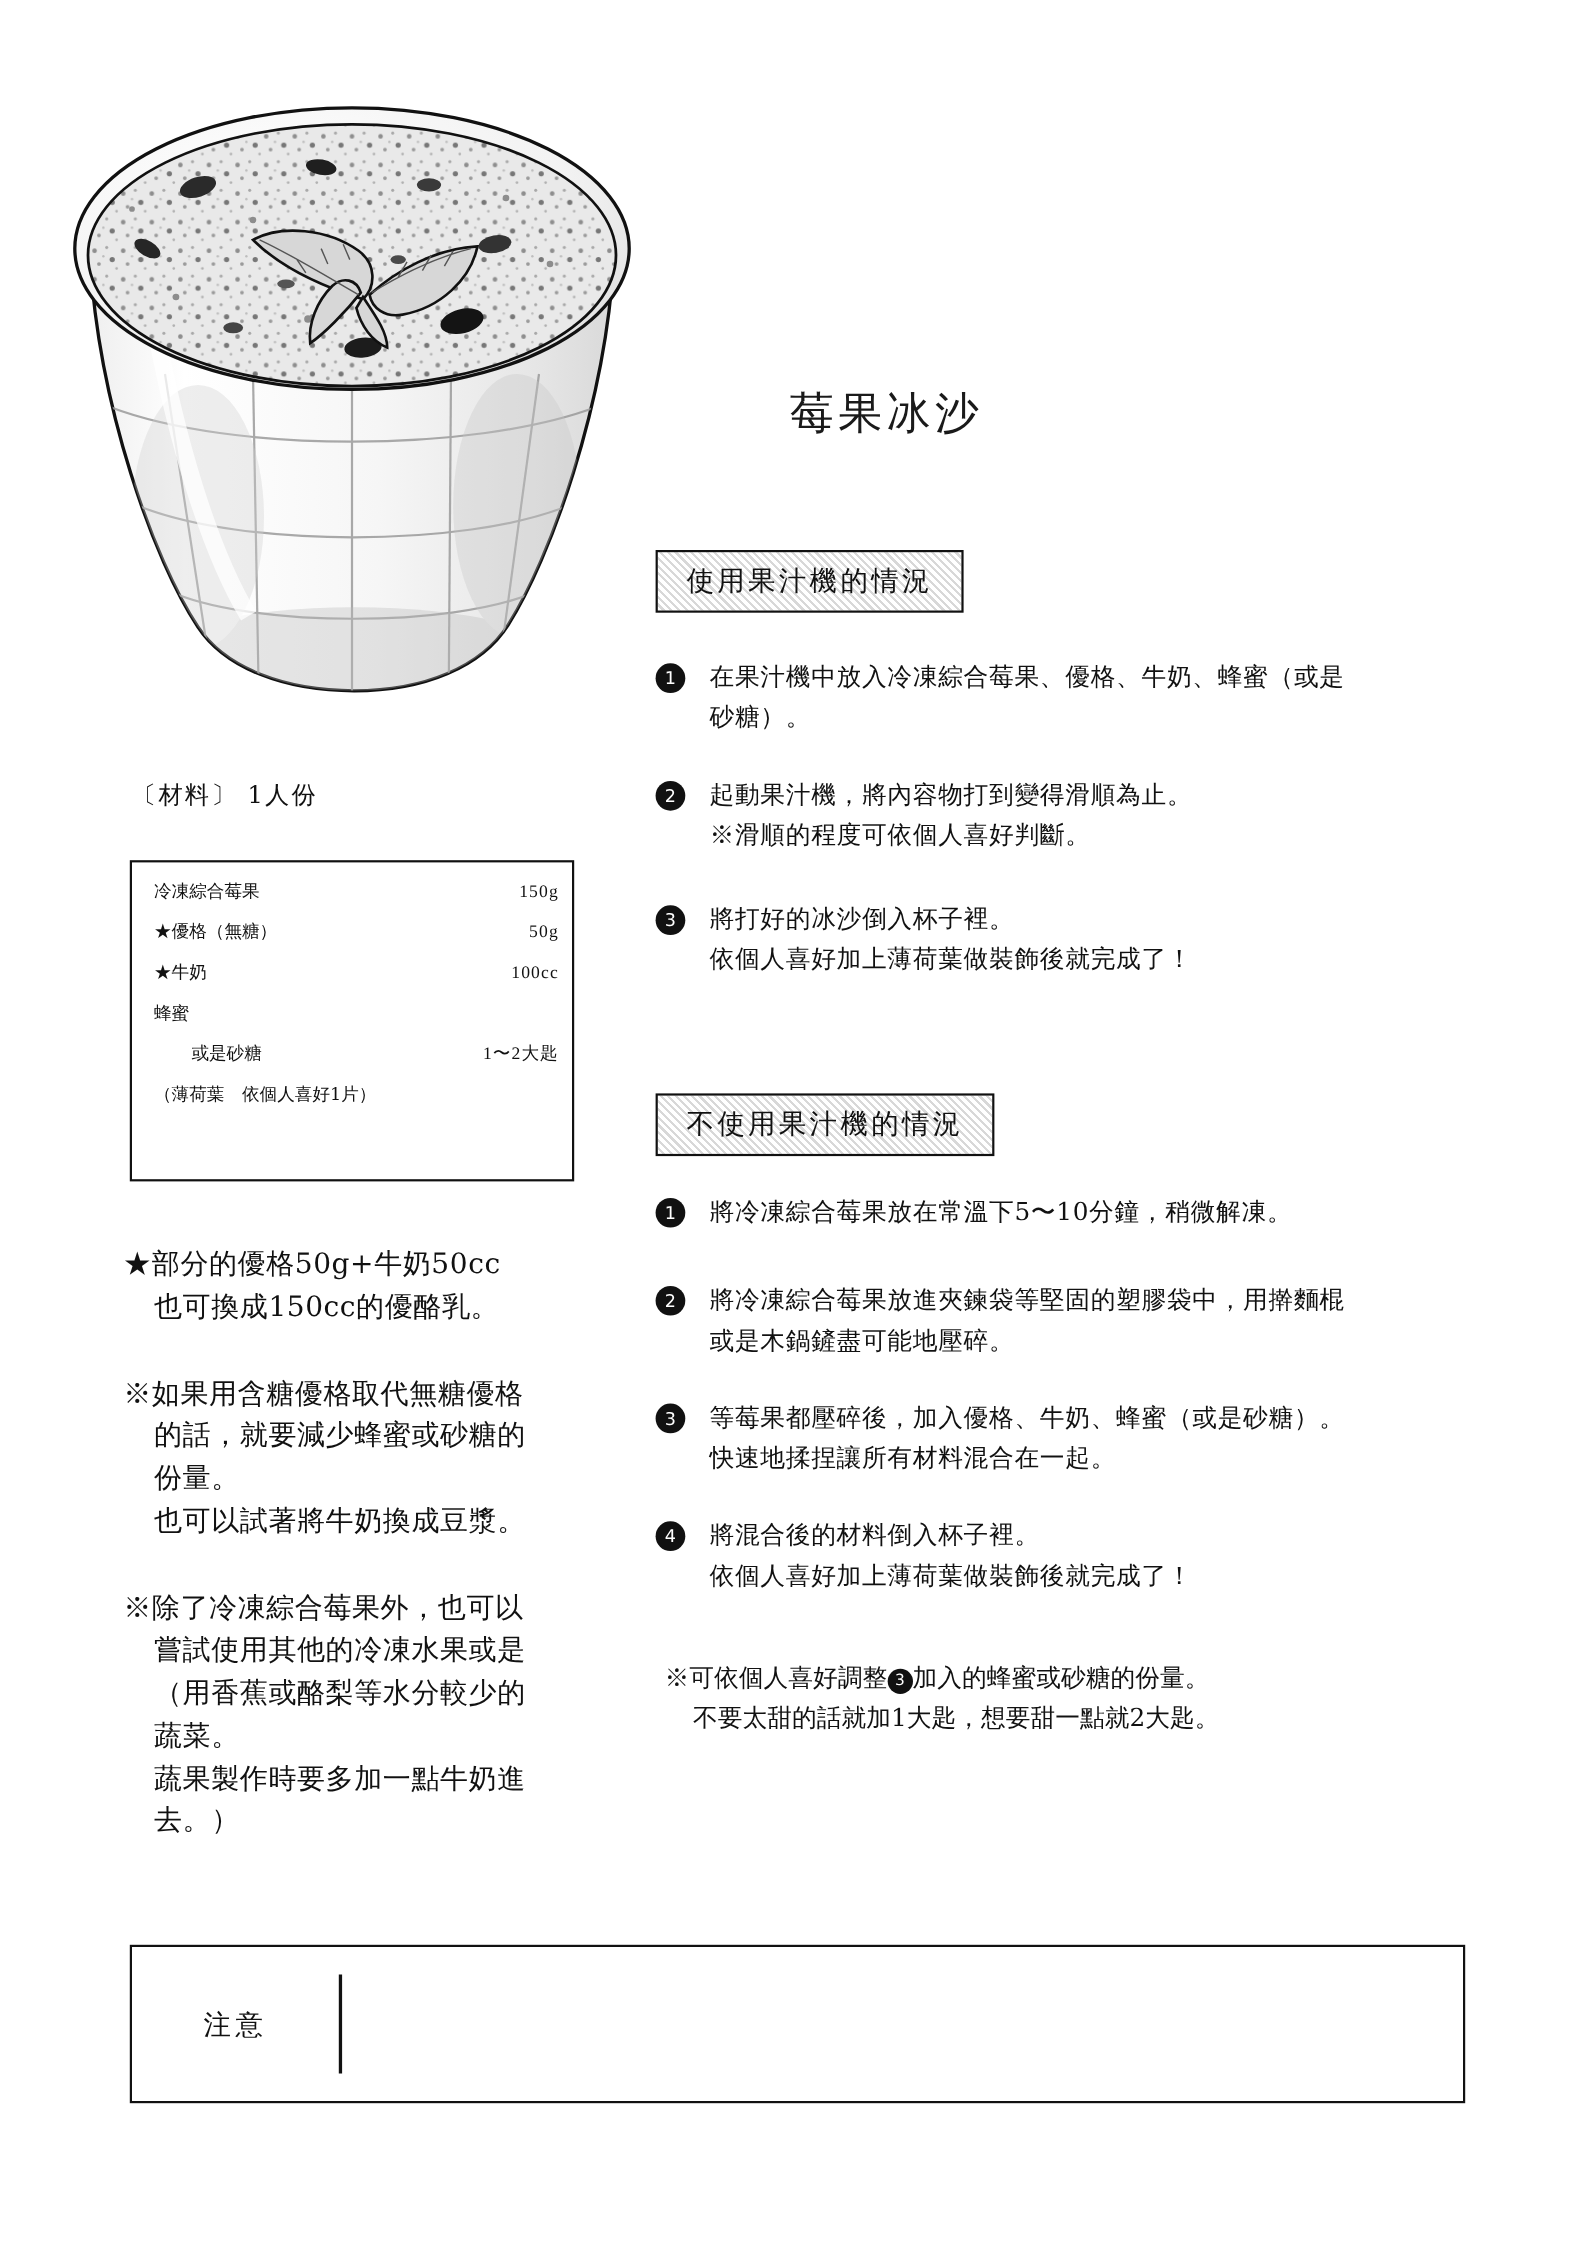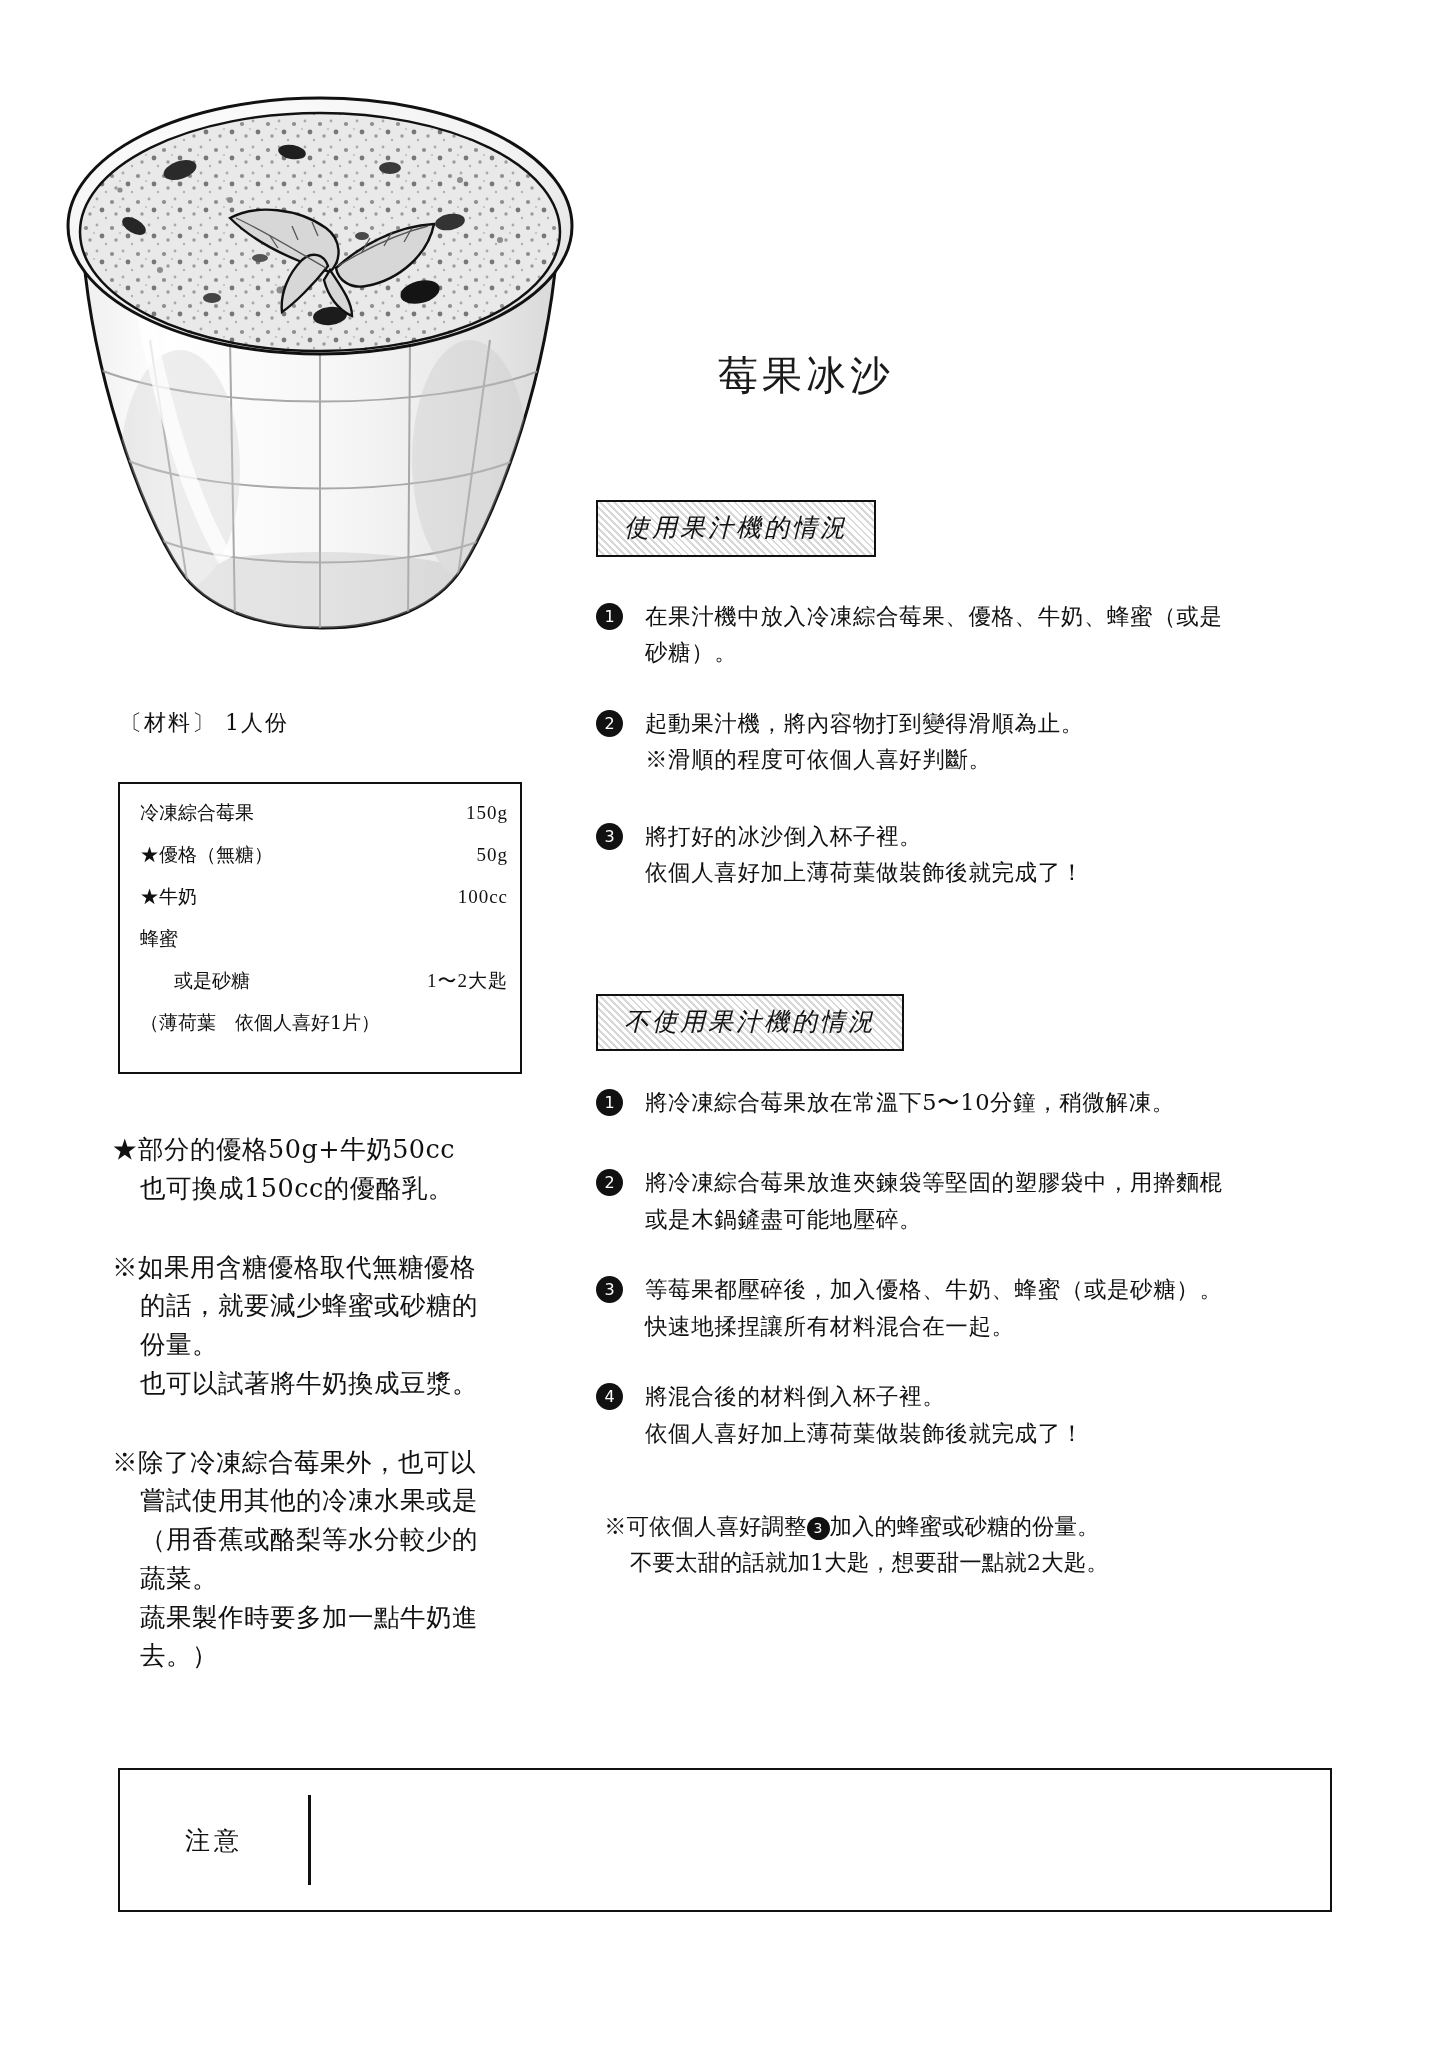--- a/index.html
+++ b/index.html
@@ -44,21 +44,20 @@
     border: 2px solid #111;
     background:
       repeating-linear-gradient(45deg,
         #ffffff 0 3px,
         #d8d8d8 3px 5px);
     padding: 9px 26px 11px 26px;
     font-size: 25px;
     letter-spacing: 3px;
     white-space: nowrap;
     font-family: "DejaVu Serif", serif;
-    font-style: italic;
   }
   .section-head span {
     background: transparent;
   }
   #sec-blender { left: 596px; top: 500px; }
   #sec-noblender { left: 596px; top: 994px; }
 
   
   .steps { position: absolute; }
   #steps-blender { left: 596px; top: 598px; width: 700px; }
@@ -108,21 +107,21 @@
     top: 782px;
     width: 400px;
     height: 288px;
     border: 2px solid #111;
   }
   .ing-rows {
     position: absolute;
     left: 140px;
     top: 800px;
     width: 368px;
-    font-size: 19px;
+    font-size: 16px;
     font-family: "DejaVu Serif", serif;
   }
   .ing-row {
     display: flex;
     justify-content: space-between;
     align-items: baseline;
     margin-bottom: 16px;
     white-space: nowrap;
   }
   .ing-row .amt {

